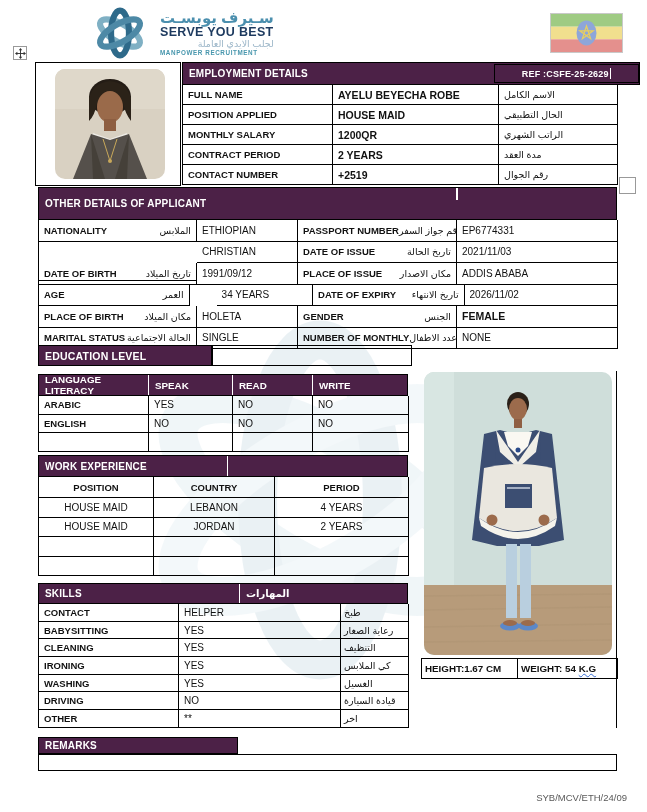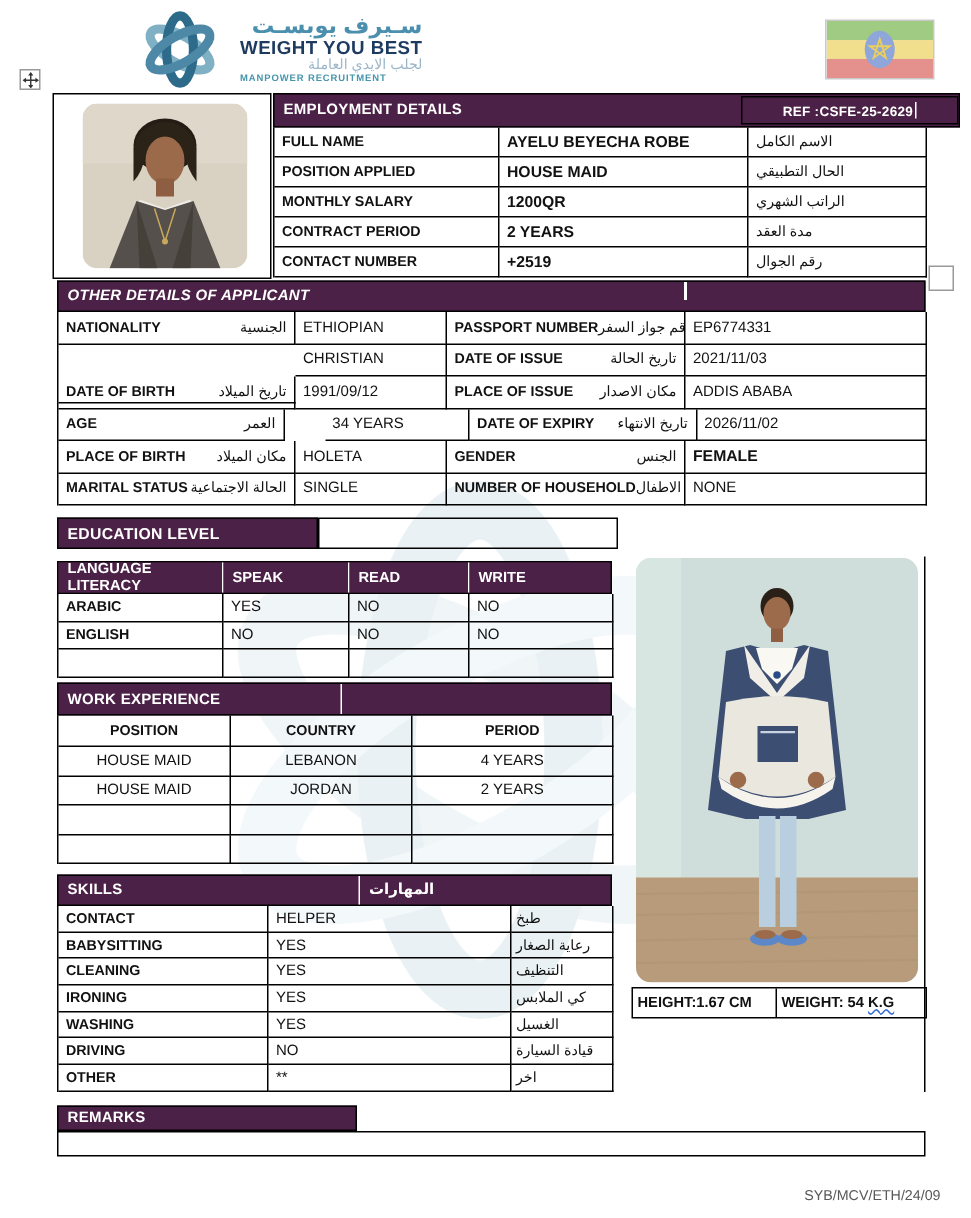--- a/index.html
+++ b/index.html
@@ -53,21 +53,21 @@
   <div class="abs z1" style="left:86px;top:5px;display:flex;gap:6px;align-items:center;">
     <svg width="68" height="56" viewBox="0 0 100 100">
       <g fill="none" stroke-linecap="round">
         <ellipse cx="50" cy="50" rx="40" ry="16" stroke="#7fb0c4" stroke-width="11" transform="rotate(30 50 50)"></ellipse>
         <ellipse cx="50" cy="50" rx="40" ry="16" stroke="#2e6a8a" stroke-width="11" transform="rotate(90 50 50)"></ellipse>
         <ellipse cx="50" cy="50" rx="40" ry="16" stroke="#4d89a6" stroke-width="11" transform="rotate(150 50 50)"></ellipse>
       </g>
     </svg>
     <div class="logo-text">
       <div class="l-ar1">سـيرف يوبسـت</div>
-      <div class="l-en">WEIGHT YOU BEST</div>
+      <div class="l-en">SERVE YOU BEST</div>
       <div class="l-ar2">لجلب الايدي العاملة</div>
       <div class="l-en2">MANPOWER RECRUITMENT</div>
     </div>
   </div>
 
   <svg class="abs z1" style="left:551px;top:14px;outline:1px solid #c9c9c9;" width="71" height="38" viewBox="0 0 71 38">
     <rect x="0" y="0" width="71" height="12.7" fill="#9FCB83"></rect>
     <rect x="0" y="12.7" width="71" height="12.6" fill="#F1DF8E"></rect>
     <rect x="0" y="25.3" width="71" height="12.7" fill="#E4908D"></rect>
     <ellipse cx="35.5" cy="19" rx="10" ry="12.5" fill="#8EA6D9"></ellipse>
@@ -139,29 +139,29 @@
       </div>
       <div class="row" style="height:20px;">
         <div class="c lab" style="width:150px;">CONTACT NUMBER</div>
         <div class="c valb" style="width:166px;">+2519</div>
         <div class="c ar" style="width:119px;">رقم الجوال</div>
       </div>
     </div>
   </div>
 
   <div class="abs z1" style="left:38px;top:187px;width:579px;">
-    <div class="bar" style="height:21px;position:relative;font-style:italic;">
+    <div class="bar" style="height:33px;position:relative;">
       <span class="pad">OTHER DETAILS OF APPLICANT</span>
       <div style="position:absolute;left:417px;top:0;width:1.5px;height:12px;background:#fff;"></div>
     </div>
     <div class="grid" style="width:580px;">
       <div class="row" style="height:21.5px;">
         <div class="c" style="width:158px;justify-content:space-between;">
             <span class="lab">NATIONALITY</span>
-            <span class="ar">الجنسية</span>
+            <span class="ar">الملابس</span>
           </div>
         <div class="c val" style="width:101px;">ETHIOPIAN</div>
         <div class="c" style="width:159px;justify-content:space-between;">
             <span class="lab">PASSPORT NUMBER</span>
             <span class="ar">رقم جواز السفر</span>
           </div>
         <div class="c val" style="width:161px;">EP6774331</div>
       </div>
       <div class="row" style="height:21.5px;">
         <div class="c" style="width:158px;justify-content:flex-start;margin-top:38px;">
@@ -211,21 +211,21 @@
           </div>
         <div class="c valb" style="width:161px;">FEMALE</div>
       </div>
       <div class="row" style="height:21.5px;">
         <div class="c" style="width:158px;justify-content:space-between;">
             <span class="lab">MARITAL STATUS</span>
             <span class="ar">الحالة الاجتماعية</span>
           </div>
         <div class="c val" style="width:101px;">SINGLE</div>
         <div class="c" style="width:159px;justify-content:space-between;">
-            <span class="lab">NUMBER OF HOUSEHOLD</span>
+            <span class="lab">NUMBER OF MONTHLY</span>
             <span class="ar">عدد الاطفال</span>
           </div>
         <div class="c val" style="width:161px;">NONE</div>
       </div>
     </div>
   </div>
 
   <div class="abs handle" style="left:619px;top:177px;width:17px;height:17px;"></div>
 
   <div class="abs bar z1" style="left:38px;top:345px;width:174px;height:21px;">

